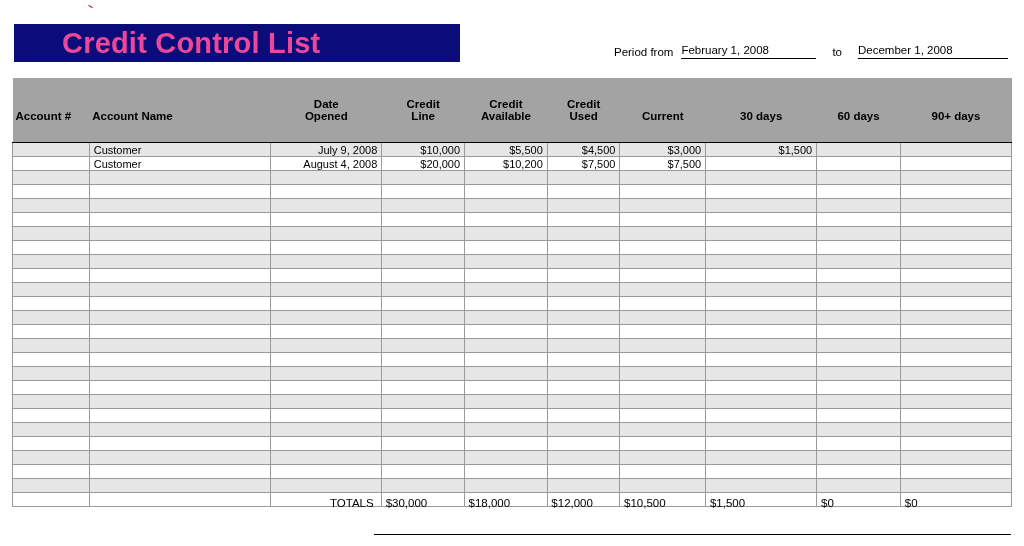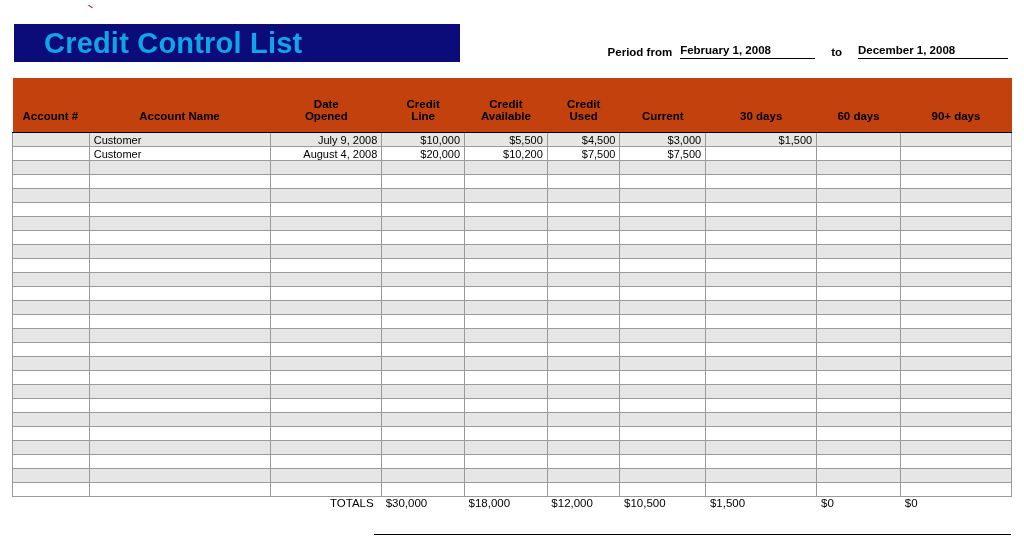--- a/index.html
+++ b/index.html
@@ -26,25 +26,25 @@
     position: absolute;
     left: 14px;
     top: 24px;
     width: 446px;
     height: 38px;
     background: #0b0b7a;
     display: flex;
     align-items: center;
   }
   .title-text {
-    color: #0ea5e9;
+    color: #ec4899;
     font-size: 29px;
     font-weight: bold;
     letter-spacing: 0.2px;
-    padding-left: 30px;
+    padding-left: 48px;
     line-height: 1;
   }
 
   .tick {
     position: absolute;
     left: 88px;
     top: 6px;
     width: 6px;
     height: 6px;
   }
@@ -59,21 +59,20 @@
     transform: rotate(35deg);
   }
 
   .period {
     position: absolute;
     right: 16px;
     top: 44px;
     display: flex;
     align-items: flex-end;
     font-size: 11.5px;
-    font-weight: bold;
   }
   .period-label {
     margin-right: 8px;
     padding-bottom: 1px;
   }
   .period-field {
     width: 135px;
     border-bottom: 1px solid #000;
     padding-bottom: 2px;
     font-size: 11.5px;
@@ -100,28 +99,28 @@
     height: 13px;
     padding: 0 4px;
     font-size: 11px;
     vertical-align: middle;
   }
   .grid thead th {
     border: none;
     border-bottom: 1px solid #000000;
     height: 44px;
     vertical-align: bottom;
-    padding-bottom: 10px;
+    padding-bottom: 20px;
     font-weight: bold;
     font-size: 11.5px;
     text-align: center;
-    background: #c2410c;
+    background: #a3a3a3;
   }
   .grid thead th.left {
-    text-align: center;
+    text-align: left;
     padding-left: 3px;
   }
   .grid thead th span.line2 {
     display: block;
   }
   tbody tr.odd td {
     background: #e6e6e6;
   }
   tbody tr.even td {
     background: #ffffff;

